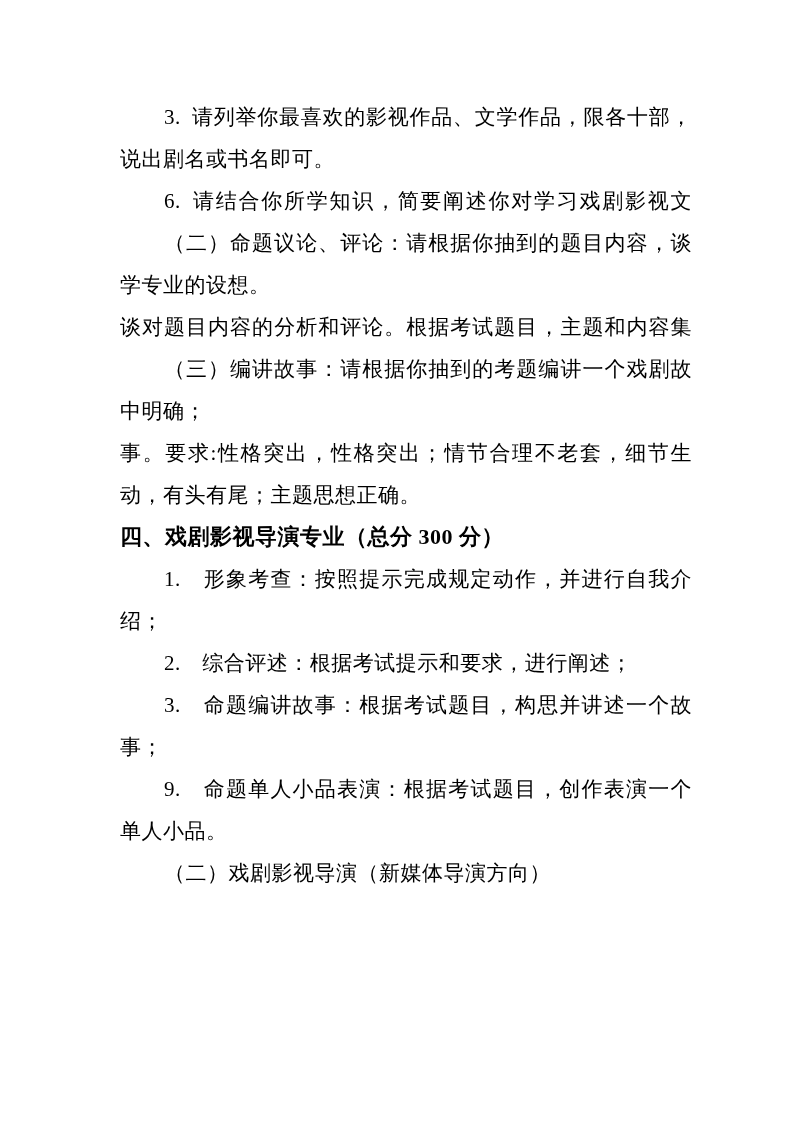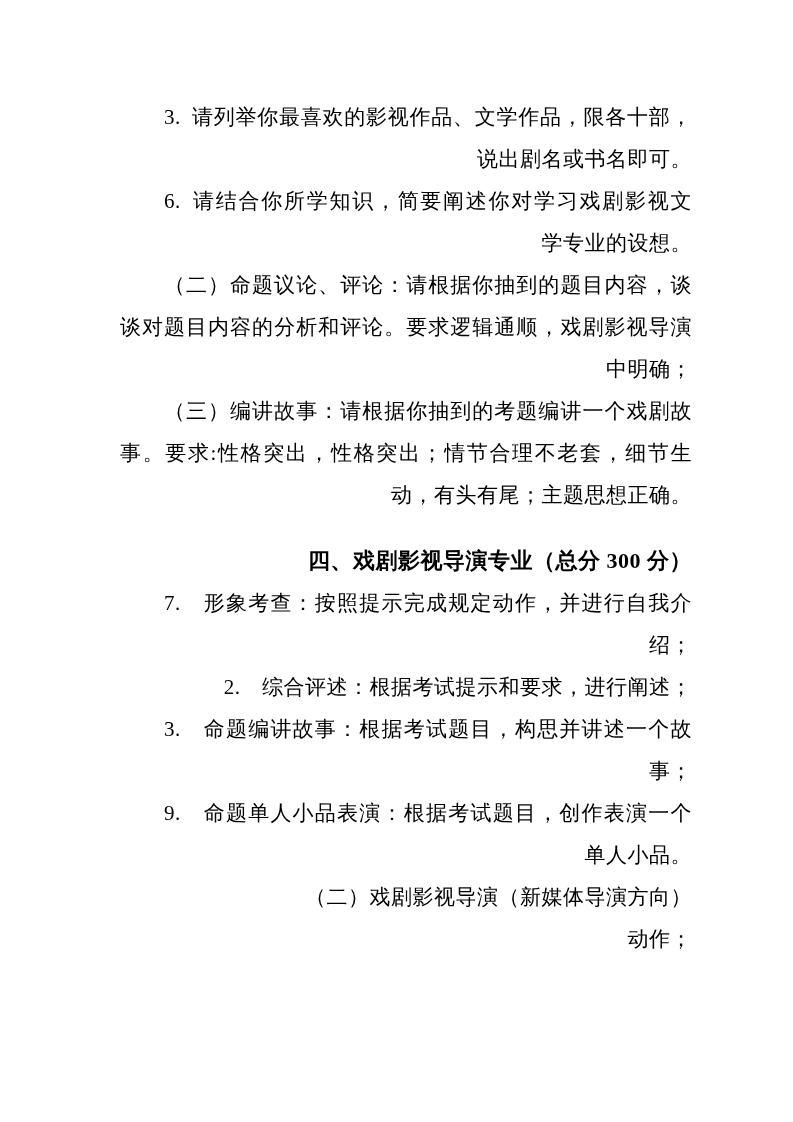--- a/index.html
+++ b/index.html
@@ -21,60 +21,58 @@
     position: absolute;
     left: 120px;
     top: 96px;
     width: 572px;
   }
   .text-line {
     font-size: 21px;
     height: 42px;
     line-height: 42px;
     letter-spacing: 0.5px;
-    text-align: right;
+    text-align: left;
     white-space: normal;
     overflow: hidden;
   }
   
   .text-line.justify {
     text-align: justify;
     text-align-last: justify;
     text-justify: inter-ideograph;
   }
   
   .text-line.indent {
     text-indent: 44px;
   }
   .text-line.heading {
     font-weight: 700;
     font-size: 22px;
     text-indent: 0;
-    margin-top: 24px;
   }
 </style>
 </head>
 <body>
 
 <div class="page">
   <div class="doc-content">
       <div class="text-line justify indent">3. 请列举你最喜欢的影视作品、文学作品，限各十部，</div>
       <div class="text-line">说出剧名或书名即可。</div>
       <div class="text-line justify indent">6. 请结合你所学知识，简要阐述你对学习戏剧影视文</div>
+      <div class="text-line justify indent">（二）命题议论、评论：请根据你抽到的题目内容，谈</div>
       <div class="text-line">学专业的设想。</div>
-      <div class="text-line justify indent">（二）命题议论、评论：请根据你抽到的题目内容，谈</div>
-      <div class="text-line justify">谈对题目内容的分析和评论。要求逻辑通顺，戏剧影视导演</div>
+      <div class="text-line justify">谈对题目内容的分析和评论。根据考试题目，主题和内容集</div>
+      <div class="text-line justify indent">（三）编讲故事：请根据你抽到的考题编讲一个戏剧故</div>
       <div class="text-line">中明确；</div>
-      <div class="text-line justify indent">（三）编讲故事：请根据你抽到的考题编讲一个戏剧故</div>
       <div class="text-line justify">事。要求:性格突出，性格突出；情节合理不老套，细节生</div>
       <div class="text-line">动，有头有尾；主题思想正确。</div>
       <div class="text-line heading">四、戏剧影视导演专业（总分 300 分）</div>
-      <div class="text-line justify indent">7.　形象考查：按照提示完成规定动作，并进行自我介</div>
+      <div class="text-line justify indent">1.　形象考查：按照提示完成规定动作，并进行自我介</div>
       <div class="text-line">绍；</div>
       <div class="text-line indent">2.　综合评述：根据考试提示和要求，进行阐述；</div>
       <div class="text-line justify indent">3.　命题编讲故事：根据考试题目，构思并讲述一个故</div>
       <div class="text-line">事；</div>
       <div class="text-line justify indent">9.　命题单人小品表演：根据考试题目，创作表演一个</div>
       <div class="text-line">单人小品。</div>
       <div class="text-line indent">（二）戏剧影视导演（新媒体导演方向）</div>
-      <div class="text-line">动作；</div>
     </div>
 </div>
 
 </body></html>

